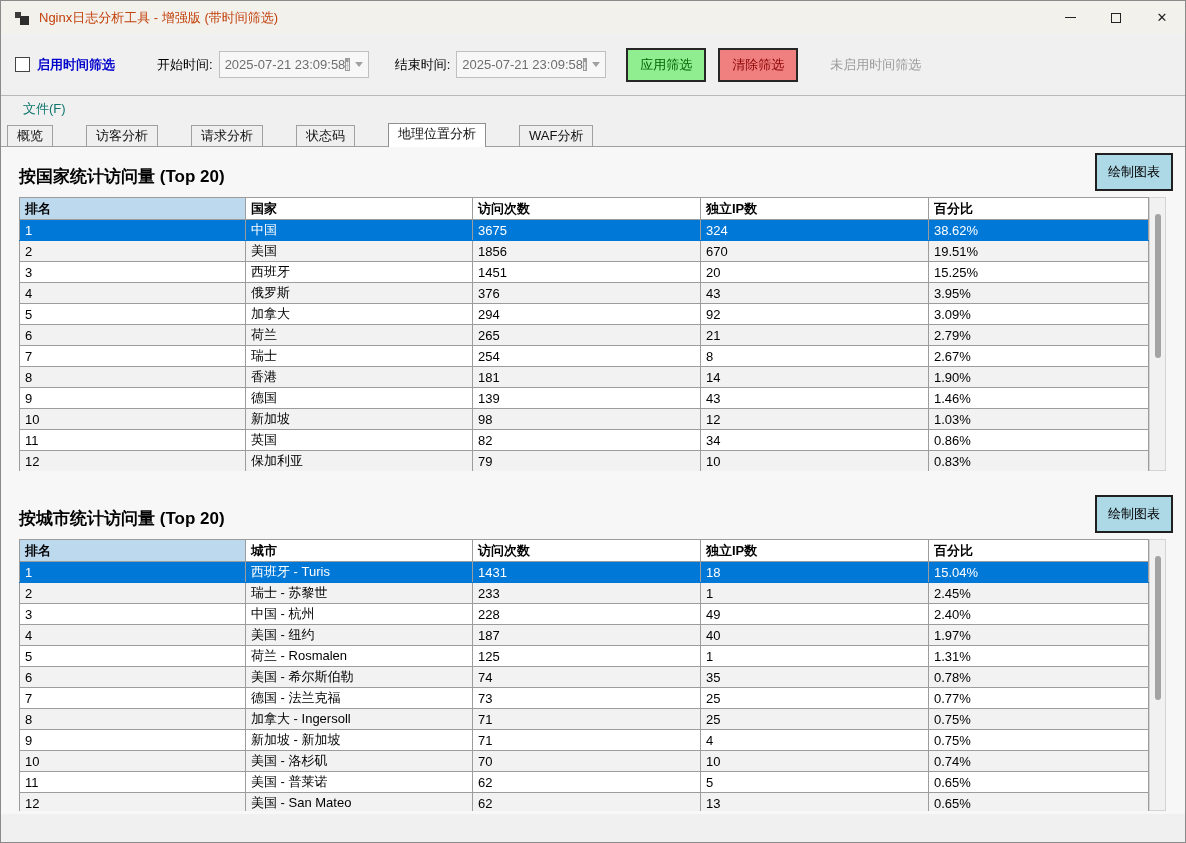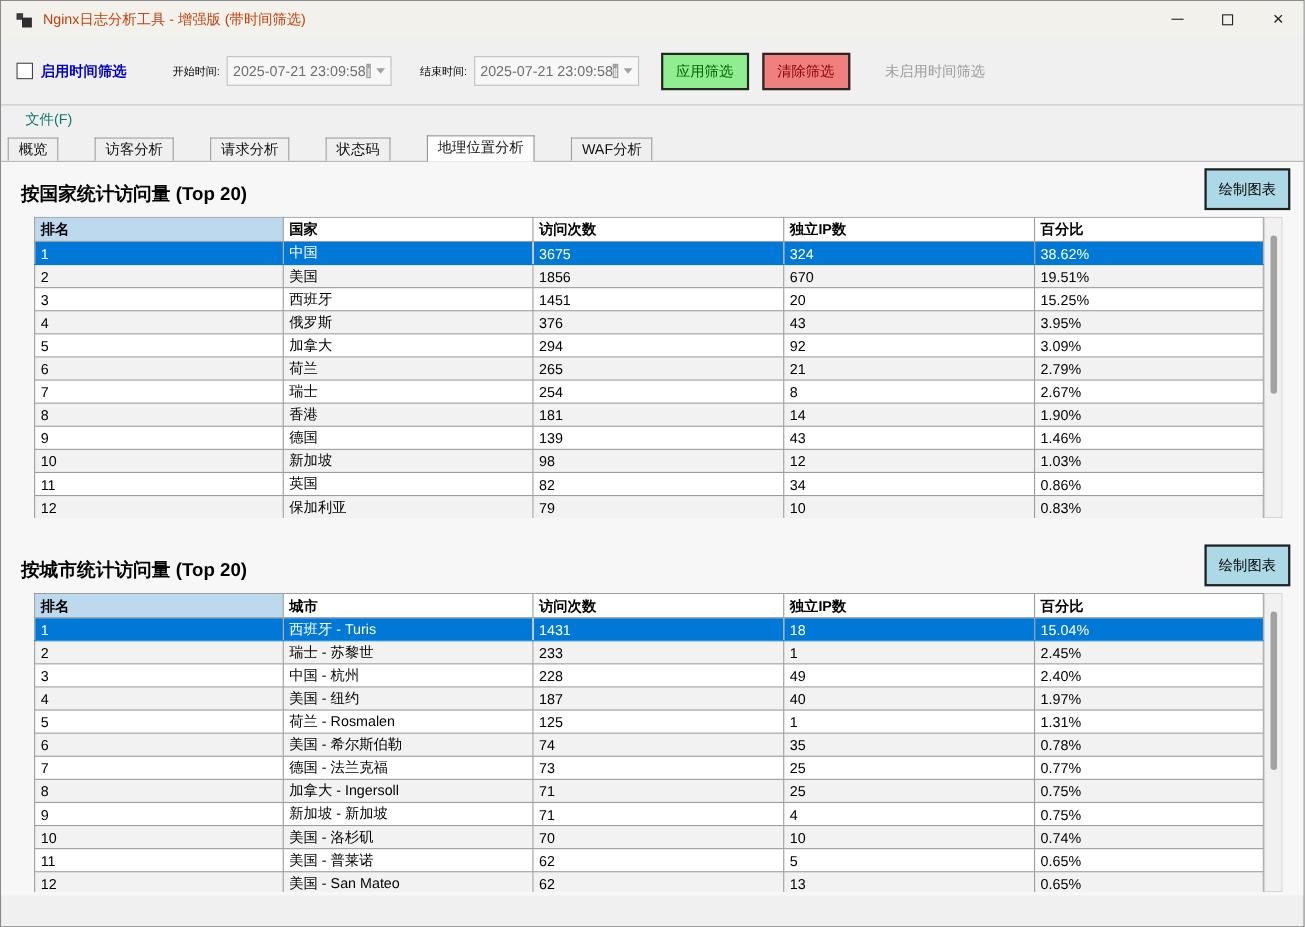--- a/index.html
+++ b/index.html
@@ -17,21 +17,21 @@
   .win-btn { width:46px; height:33px; display:flex; align-items:center; justify-content:center; color:#222; cursor:default; }
   .glyph-min { width:11px; height:1px; background:#222; }
   .glyph-max { width:10px; height:10px; border:1px solid #222; }
   .glyph-close { font-size:13px; line-height:1; }
 
   
   .filterbar { height:62px; background:#f0f0f0; border-bottom:1px solid #b9b9b9;
                display:flex; align-items:center; padding:0 14px; }
   .checkbox { width:15px; height:15px; border:1px solid #444; background:#fff; }
   .chk-label { color:#0000cc; font-weight:bold; font-size:13px; margin-left:7px; }
-  .fld-label { font-size:10px; color:#000; }
+  .fld-label { font-size:13px; color:#000; }
   .lbl-start { margin-left:42px; }
   .lbl-end { margin-left:26px; }
   .dtpicker { width:150px; height:27px; margin-left:6px; background:#f7f7f7;
               border:1px solid #bfbfbf; display:flex; align-items:center; padding:0 5px; }
   .dt-value { font-size:13px; color:#6e6e6e; flex:1; white-space:nowrap; }
   .cal-icon { width:13px; height:13px; border:1px solid #9a9a9a; background:
       linear-gradient(#9a9a9a 0 0) 50% 0/100% 3px no-repeat,
       linear-gradient(#c9c9c9 0 0) 0 6px/100% 1px no-repeat,
       linear-gradient(#c9c9c9 0 0) 50% 0/1px 100% no-repeat, #ededed; }
   .dd-arrow { width:0; height:0; border-left:4px solid transparent; border-right:4px solid transparent;
@@ -52,21 +52,21 @@
   
   .content { position:absolute; top:145px; left:0; right:0; bottom:28px; background:#f7f7f7;
              border-top:1px solid #9f9f9f; }
   .section-title { position:absolute; left:18px; font-size:17px; font-weight:bold; color:#000; }
   .title-1 { top:18px; } .title-2 { top:360px; }
   .chart-btn { position:absolute; right:12px; width:78px; height:38px; background:#add8e6;
                border:2px solid #1f1f1f; font-size:13px; display:flex; align-items:center; justify-content:center; cursor:default; }
   .chart-btn-1 { top:6px; } .chart-btn-2 { top:348px; }
   .table-wrap { position:absolute; left:18px; width:1147px; height:274px; display:flex; overflow:hidden; }
   .tw-1 { top:50px; } .tw-2 { top:392px; height:272px; }
-  table { border-collapse:collapse; table-layout:fixed; width:1130px; font-size:13px; background:#fff; align-self:flex-start;margin-left:12px; }
+  table { border-collapse:collapse; table-layout:fixed; width:1130px; font-size:13px; background:#fff; align-self:flex-start; }
   th, td { border:1px solid #9c9c9c; height:21px; padding:0 2px 0 5px; text-align:left;
            white-space:nowrap; overflow:hidden; color:#000; }
   th { font-weight:bold; background:#ffffff; height:22px; }
   th.hl { background:#bdd9ee; }
   tr.alt td { background:#f2f2f2; }
   tr.selected td { background:#0078d7; color:#fff; border-color:#0078d7 #9c9c9c; }
   .vscroll { width:17px; background:#f1f1f1; border:1px solid #d4d4d4; position:relative; }
   .vthumb { position:absolute; left:5px; width:6px; top:16px; height:144px; background:#a3a3a3; border-radius:3px; }
 
   

